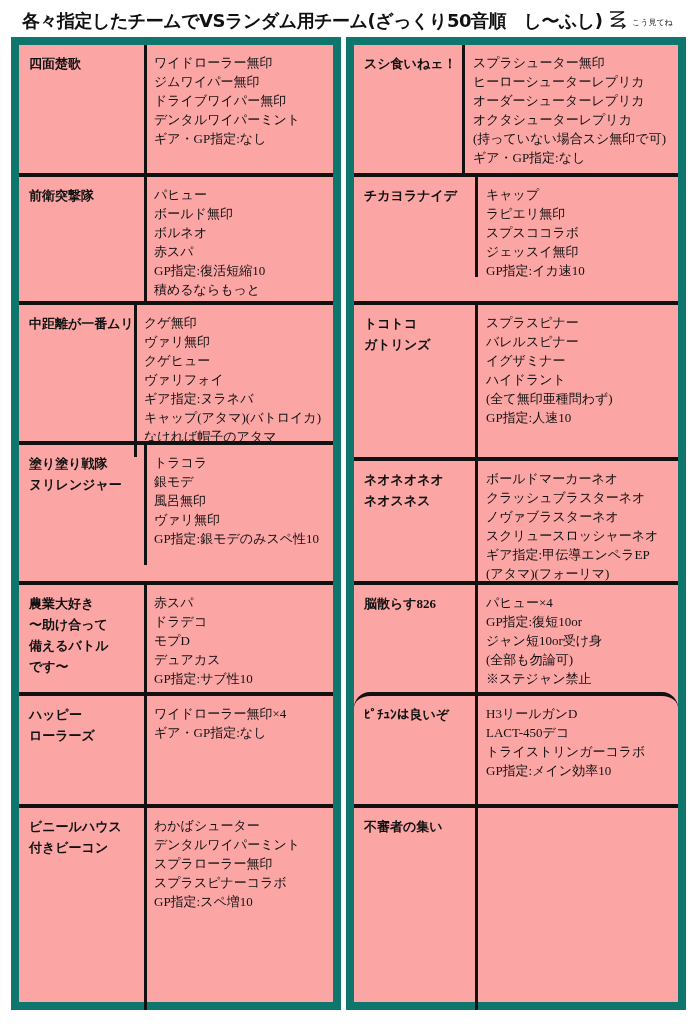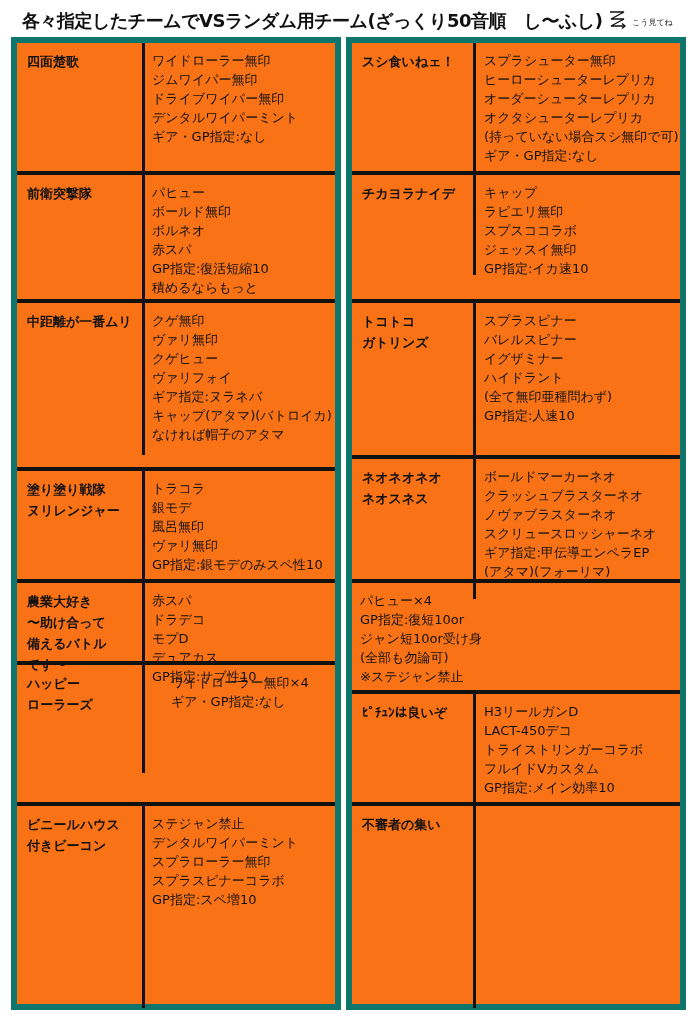--- a/index.html
+++ b/index.html
@@ -14,41 +14,41 @@
     font-size: 18px; font-weight: bold; letter-spacing: -0.5px; color: #111; white-space: nowrap;
   }
   .z-icon {
     position: absolute; left: 608px; top: 10px; width: 20px; height: 20px;
   }
   .z-note {
     position: absolute; left: 632px; top: 17px; font-size: 8px; color: #222; white-space: nowrap;
   }
 
   .col {
-    position: absolute; top: 37px; border: 6px solid #0f766e; background: #f97316;
+    position: absolute; top: 37px; border: 8px solid #0f766e; background: #fca5a5; font-family: Liberation Serif, serif;
   }
   .col.left { left: 11px; width: 330px; height: 973px; }
   .col.right { left: 346px; width: 340px; height: 973px; }
 
   .row {
     position: absolute; left: 0; right: 0;
     border-top: 4px solid #111;
     display: flex;
   }
   .row.first { border-top: none; }
   .name-cell {
     border-right: 3px solid #111;
     padding: 8px 0 0 10px;
     font-weight: bold; font-size: 13px; line-height: 21px;
     white-space: pre-line; height: 100%;
   }
   .col.left .name-cell { width: 128px; }
   .col.right .name-cell { width: 124px; }
   .items-cell {
-    flex: 1; padding: 8px 0 0 7px;
+    flex: 1; padding: 8px 12px 0 7px;
     font-size: 13px; line-height: 19px; white-space: nowrap;
   }
   .col.right .items-cell { padding-left: 8px; }
   .item { display: block; }
 </style>
 </head>
 <body>
 
 <div class="title-bar">
   <div class="title-text">各々指定したチームでVSランダム用チーム(ざっくり50音順　し〜ふし)</div>
@@ -86,21 +86,21 @@
     <div class="items-cell">
       <span class="item">クゲ無印</span>
       <span class="item">ヴァリ無印</span>
       <span class="item">クゲヒュー</span>
       <span class="item">ヴァリフォイ</span>
       <span class="item">ギア指定:ヌラネバ</span>
       <span class="item">キャップ(アタマ)(バトロイカ)</span>
       <span class="item">なければ帽子のアタマ</span>
     </div>
   </div>
-  <div class="row" style="top:424px;height:124px;">
+  <div class="row" style="top:396px;height:124px;">
     <div class="name-cell">塗り塗り戦隊
 ヌリレンジャー</div>
     <div class="items-cell">
       <span class="item">トラコラ</span>
       <span class="item">銀モデ</span>
       <span class="item">風呂無印</span>
       <span class="item">ヴァリ無印</span>
       <span class="item">GP指定:銀モデのみスペ性10</span>
     </div>
   </div>
@@ -110,33 +110,33 @@
 備えるバトル
 です〜</div>
     <div class="items-cell">
       <span class="item">赤スパ</span>
       <span class="item">ドラデコ</span>
       <span class="item">モプD</span>
       <span class="item">デュアカス</span>
       <span class="item">GP指定:サブ性10</span>
     </div>
   </div>
-  <div class="row" style="top:618px;height:112px;gap:19px;">
+  <div class="row" style="top:647px;height:112px;">
     <div class="name-cell">ハッピー
 ローラーズ</div>
     <div class="items-cell">
       <span class="item">ワイドローラー無印×4</span>
       <span class="item">ギア・GP指定:なし</span>
     </div>
   </div>
   <div class="row" style="top:759px;height:206px;">
     <div class="name-cell">ビニールハウス
 付きビーコン</div>
     <div class="items-cell">
-      <span class="item">ステジャン禁止</span>
+      <span class="item">わかばシューター</span>
       <span class="item">デンタルワイパーミント</span>
       <span class="item">スプラローラー無印</span>
       <span class="item">スプラスピナーコラボ</span>
       <span class="item">GP指定:スペ増10</span>
     </div>
   </div>
 </div>
 
 <div class="col right">
   <div class="row first" style="top:0;height:128px;">
@@ -178,34 +178,34 @@
     <div class="items-cell">
       <span class="item">ボールドマーカーネオ</span>
       <span class="item">クラッシュブラスターネオ</span>
       <span class="item">ノヴァブラスターネオ</span>
       <span class="item">スクリュースロッシャーネオ</span>
       <span class="item">ギア指定:甲伝導エンペラEP</span>
       <span class="item">(アタマ)(フォーリマ)</span>
     </div>
   </div>
   <div class="row" style="top:536px;height:111px;">
+    <div class="name-cell">脳散らす826</div>
     <div class="items-cell">
       <span class="item">パヒュー×4</span>
       <span class="item">GP指定:復短10or</span>
       <span class="item">ジャン短10or受け身</span>
       <span class="item">(全部も勿論可)</span>
       <span class="item">※ステジャン禁止</span>
     </div>
   </div>
-  <div class="row" style="top:647px;height:112px;">
+  <div class="row" style="top:647px;height:112px;border-radius:16px;">
     <div class="name-cell">ﾋﾟﾁｭﾝは良いぞ</div>
     <div class="items-cell">
       <span class="item">H3リールガンD</span>
       <span class="item">LACT-450デコ</span>
       <span class="item">トライストリンガーコラボ</span>
-      <span class="item">フルイドVカスタム</span>
       <span class="item">GP指定:メイン効率10</span>
     </div>
   </div>
   <div class="row" style="top:759px;height:206px;">
     <div class="name-cell">不審者の集い</div>
   </div>
 </div>
 
 </body></html>

